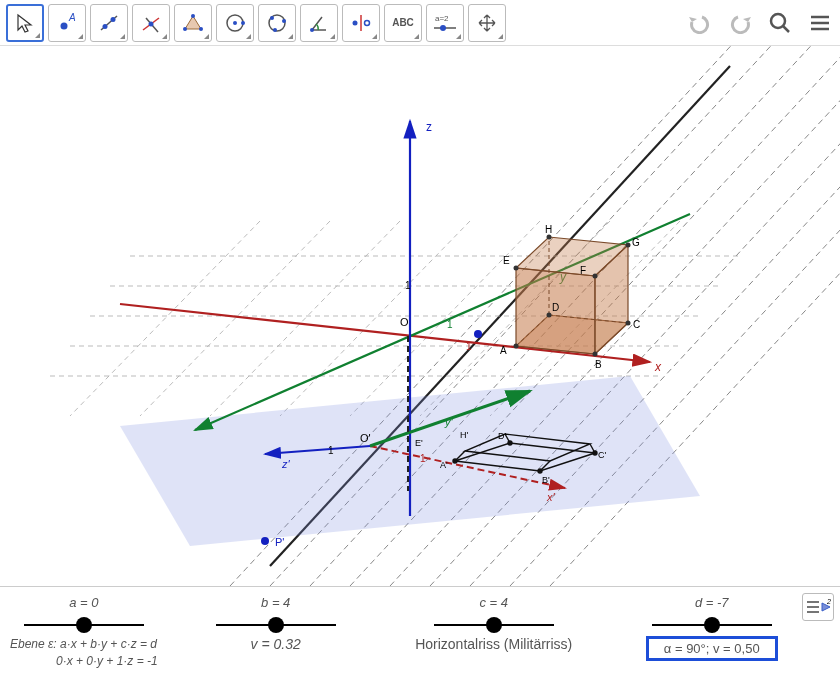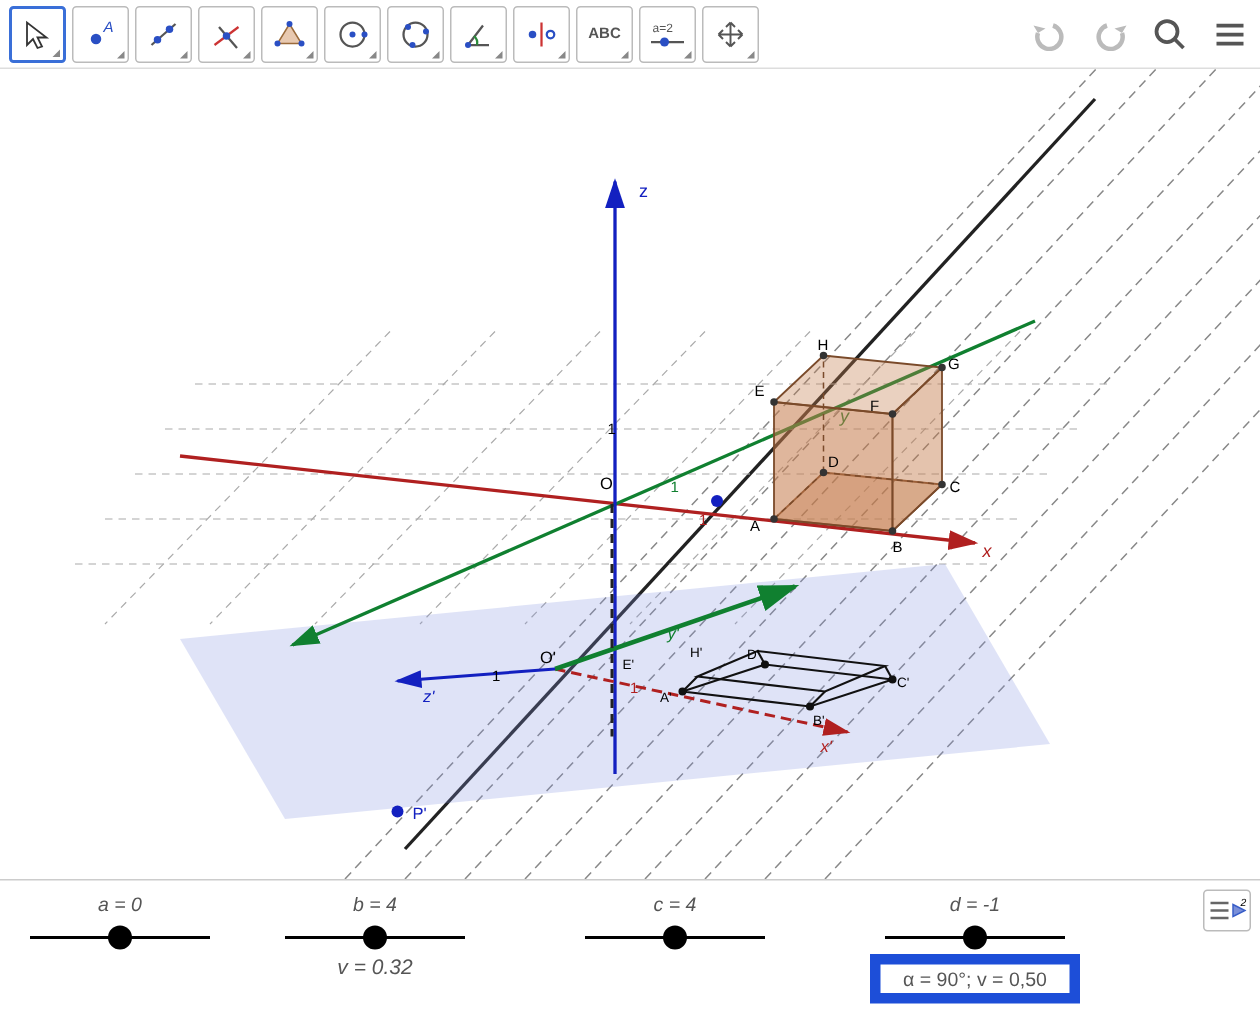--- a/index.html
+++ b/index.html
@@ -16,28 +16,28 @@
   
   .view-toolbar { position: absolute; top: 52px; right: 6px; display: flex; gap: 2px; align-items: center; background:#fff; border:1px solid #bbb; border-radius:3px; padding:2px; }
   .view-btn { width: 32px; height: 28px; display: flex; align-items:center; justify-content:center; cursor:pointer; border-radius:2px; }
   .view-btn.sel { border:1px solid #3a6fd8; background:#eaf0fb; }
   .view-sep { margin-left:6px; display:flex; gap:4px; align-items:center; }
 
   
   .canvas3d { position: absolute; top: 46px; left: 0; width: 840px; height: 540px; background:#fff; overflow:hidden; }
 
   
-  .bottom-panel { position: absolute; bottom: 0; left: 0; width: 840px; height: 104px; border-top: 1px solid #ccc; background:#fff; display:flex; align-items:flex-start; padding: 8px 10px 4px; gap: 30px; font-style: italic; color:#555; }
+  .bottom-panel { position: absolute; bottom: 0; left: 0; width: 840px; height: 104px; border-top: 1px solid #ccc; background:#fff; display:flex; align-items:flex-start; padding: 8px 10px 4px; gap: 48px; font-style: italic; color:#555; }
   .slider-block { display:flex; flex-direction:column; align-items:center; gap:4px; min-width:140px; }
   .slider-label { font-size:13px; font-style:italic; }
   .slider-track { width:120px; height:2px; background:#000; position:relative; margin:10px 0 6px; }
   .slider-thumb { width:16px; height:16px; background:#000; border-radius:50%; position:absolute; top:-7px; transform:translateX(-50%); cursor:pointer; }
   .ebene-block { font-size:12px; line-height:1.4; font-style:italic; margin-top:auto; }
   .caption { font-size:14px; }
-  .boxed { border:7px solid #1d4ed8; padding:2px 15px; font-style:normal; font-size:13px; }
+  .boxed { border:3px solid #1d4ed8; padding:2px 15px; font-style:normal; font-size:13px; }
   .sidebtn { position:absolute; right:6px; top:6px; width:32px; height:28px; border:1px solid #bbb; border-radius:3px; display:flex; align-items:center; justify-content:center; cursor:pointer; }
 </style>
 </head>
 <body>
 
 <div class="top-toolbar">
   <div class="tool-btn active">
     <svg width="22" height="22">
         <path d="M4 3 L4 18 L8 14 L11 20 L14 19 L11 13 L17 13 Z" fill="#fff" stroke="#333" stroke-width="1.2"></path>
       </svg>
@@ -338,39 +338,45 @@
   <text x="275" y="500" font-size="11" fill="#1320c0">P'</text>
 </svg>
 </div>
 
 <div class="bottom-panel">
   <div class="slider-block">
     <div class="slider-label">a = 0</div>
     <div class="slider-track">
         <div class="slider-thumb" style="left:50%"></div>
       </div>
+    <div class="ebene-block">
+      <span>Ebene ε:</span>
+      <span>a·x + b·y + c·z = d</span><br>
+      <span style="margin-left:46px">0·x + 0·y + 1·z = -1</span>
+    </div>
   </div>
 
   <div class="slider-block">
     <div class="slider-label">b = 4</div>
     <div class="slider-track">
         <div class="slider-thumb" style="left:50%"></div>
       </div>
     <div class="caption">v = 0.32</div>
   </div>
 
   <div class="slider-block" style="min-width:200px">
     <div class="slider-label">c = 4</div>
     <div class="slider-track">
         <div class="slider-thumb" style="left:50%"></div>
       </div>
+    <div class="caption" style="font-style:normal">Horizontalriss (Militärriss)</div>
   </div>
 
   <div class="slider-block">
-    <div class="slider-label">d = -1</div>
+    <div class="slider-label">d = -7</div>
     <div class="slider-track">
         <div class="slider-thumb" style="left:50%"></div>
       </div>
     <div class="boxed">α = 90°; v = 0,50</div>
   </div>
 
   <div class="sidebtn">
     <svg width="26" height="20">
         <line x1="2" y1="5" x2="14" y2="5" stroke="#666" stroke-width="1.8"></line>
         <line x1="2" y1="10" x2="14" y2="10" stroke="#666" stroke-width="1.8"></line>

